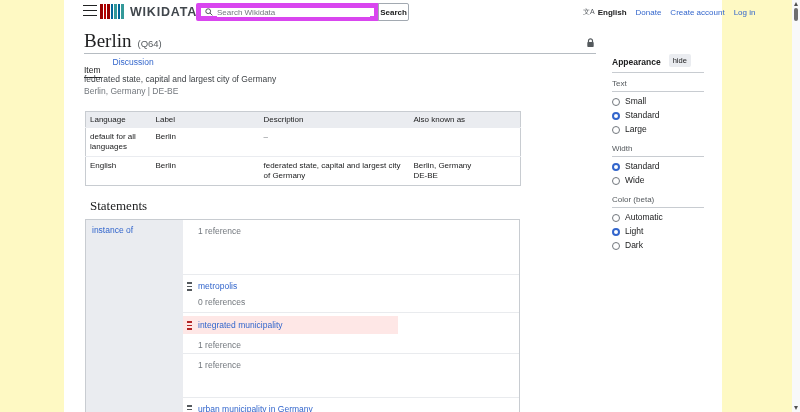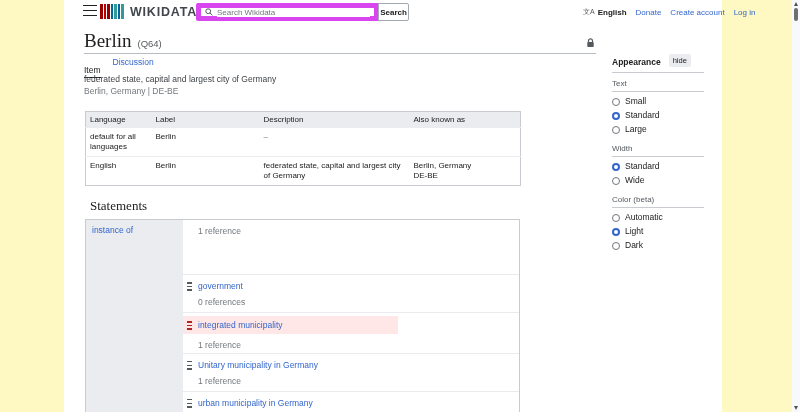--- a/index.html
+++ b/index.html
@@ -199,38 +199,34 @@
       </div>
       <div class="stmt-values">
 
         <div class="stmt hb1">
           <div class="ref-row">1 reference</div>
         </div>
 
         <div class="stmt hb">
           <div class="snak-row">
             <span class="rank"></span>
-            <a class="val">government</a>
+            <a class="val">metropolis</a>
           </div>
           <div class="ref-row">0 references</div>
         </div>
 
         <div class="stmt hb">
           <div class="snak-row hl">
             <span class="rank dep"></span>
             <a class="val">integrated municipality</a>
           </div>
           <div class="ref-row">1 reference</div>
         </div>
 
         <div class="stmt hb">
-          <div class="snak-row">
-            <span class="rank"></span>
-            <a class="val">Unitary municipality in Germany</a>
-          </div>
           <div class="ref-row">1 reference</div>
         </div>
 
         <div class="stmt last">
           <div class="snak-row">
             <span class="rank"></span>
             <a class="val">urban municipality in Germany</a>
           </div>
           <div class="ref-row">0 references</div>
         </div>

